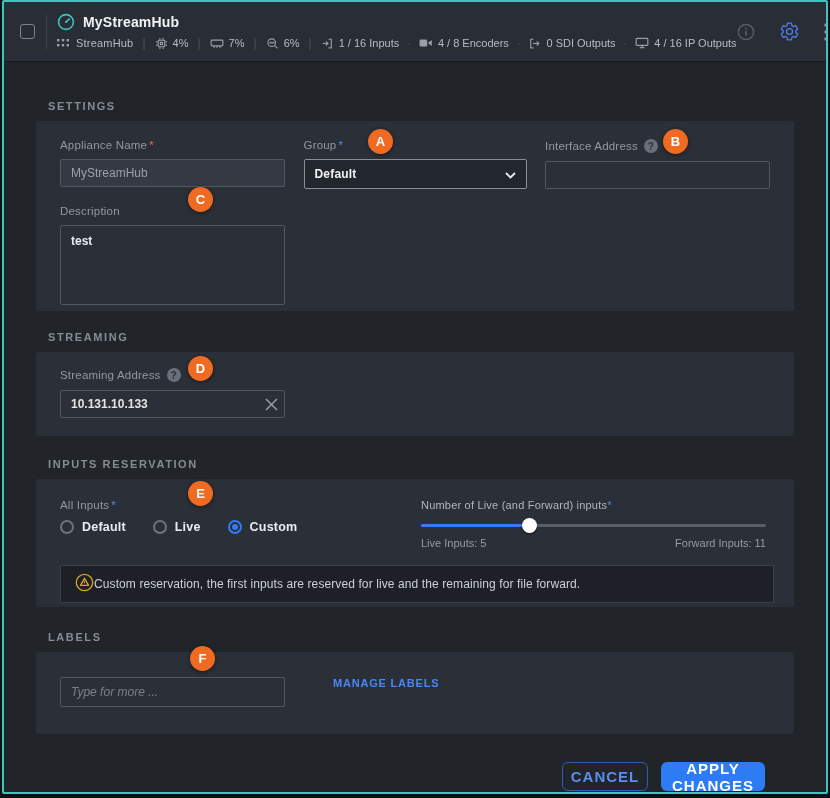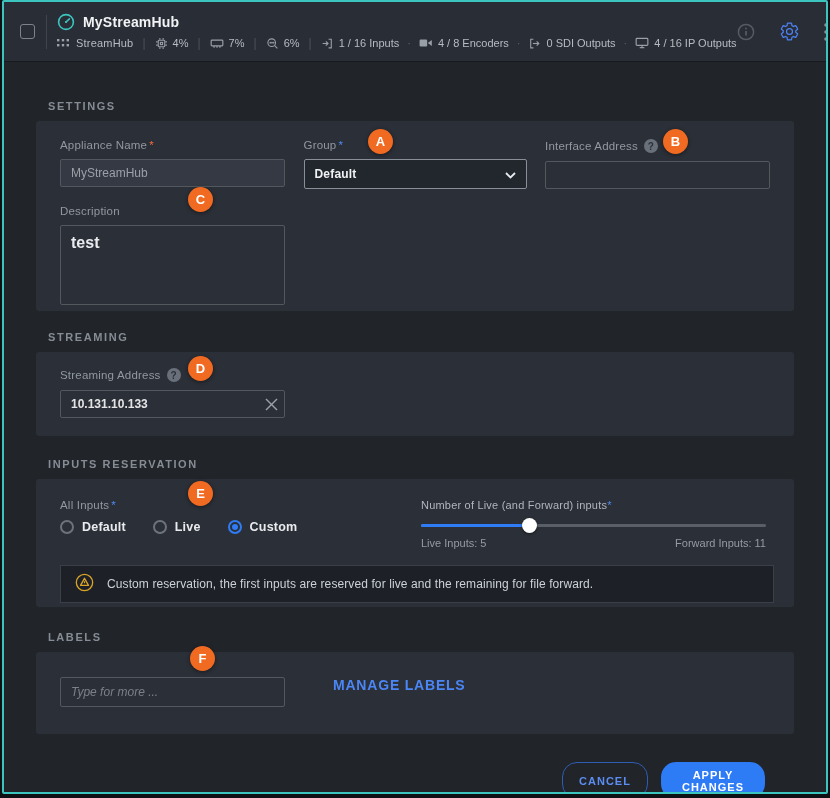--- a/index.html
+++ b/index.html
@@ -74,21 +74,21 @@
   .select-box {
     width: 223px; height: 30px; background: #22262d;
     border: 1px solid #898f98; border-radius: 2px;
     display: flex; align-items: center; justify-content: space-between;
     padding: 0 10px; cursor: pointer;
   }
   .select-value { color: #f0f2f4; font-size: 12px; font-weight: bold; letter-spacing: .2px; }
   .textarea {
     width: 225px; height: 80px; background: transparent;
     border: 1px solid #53585f; border-radius: 2px; resize: none;
-    color: #e9ebee; font-size: 16px; font-weight: bold; padding: 8px 10px;
+    color: #e9ebee; font-size: 12px; font-weight: bold; padding: 8px 10px;
     font-family: "Liberation Sans", sans-serif; outline: none;
   }
   .fields-row { display: flex; justify-content: space-between; }
   .desc-block { margin-top: 16px; }
   .letter-badge {
     position: absolute; width: 25px; height: 25px; border-radius: 50%;
     background: #f06a22; color: #fff; font-size: 13px; font-weight: bold;
     display: flex; align-items: center; justify-content: center;
     box-shadow: 0 1px 4px rgba(0,0,0,.45); z-index: 3;
   }
@@ -113,32 +113,32 @@
   .slider-track { position: relative; height: 3px; background: #5a5f67; border-radius: 2px; margin-top: 13px; cursor: pointer; }
   .slider-fill { position: absolute; left: 0; top: 0; height: 3px; background: #2f7cf6; border-radius: 2px; }
   .slider-thumb {
     position: absolute; top: -6px; width: 15px; height: 15px; margin-left: -7px;
     background: #fff; border-radius: 50%; box-shadow: 0 1px 3px rgba(0,0,0,.5); cursor: grab;
   }
   .slider-stats { display: flex; justify-content: space-between; margin-top: 10px; color: #959ba4; font-size: 11px; }
   .notice-box {
     margin-top: 16px; height: 38px; background: #1d2026;
     border: 1px solid #3b4048; border-radius: 0;
-    display: flex; align-items: center; gap: 13px; padding: 0 14px;
+    display: flex; align-items: center; padding: 0 14px;
   }
   .notice-text { color: #ccd1d8; font-size: 12px; letter-spacing: .1px; }
   
   .labels-row { display: flex; align-items: flex-start; gap: 48px; padding-top: 7px; }
   .labels-input { font-style: italic; height: 30px; }
   .labels-input::placeholder { color: #7b818a; font-style: italic; }
-  .manage-link { color: #4b86f7; font-size: 14px; font-weight: bold; letter-spacing: .8px; cursor: pointer; }
+  .manage-link { color: #4b86f7; font-size: 11px; font-weight: bold; letter-spacing: .8px; cursor: pointer; }
   
   .footer { display: flex; justify-content: flex-end; gap: 13px; margin: 28px 29px 0 0; }
   .btn {
-    height: 37px; border-radius: 15px; font-size: 11px; font-weight: bold;
+    height: 29px; border-radius: 6px; font-size: 15px; font-weight: bold;
     letter-spacing: 1px; cursor: pointer; font-family: "Liberation Sans", sans-serif;
     display: inline-flex; align-items: center; justify-content: center;
   }
   .btn-cancel { width: 86px; background: transparent; border: 1px solid #2f5db4; color: #5b8df2; }
   .btn-apply { width: 104px; background: #2e7bf6; border: none; color: #fff; }
 </style>
 </head>
 <body>
 
 <div class="dialog">

